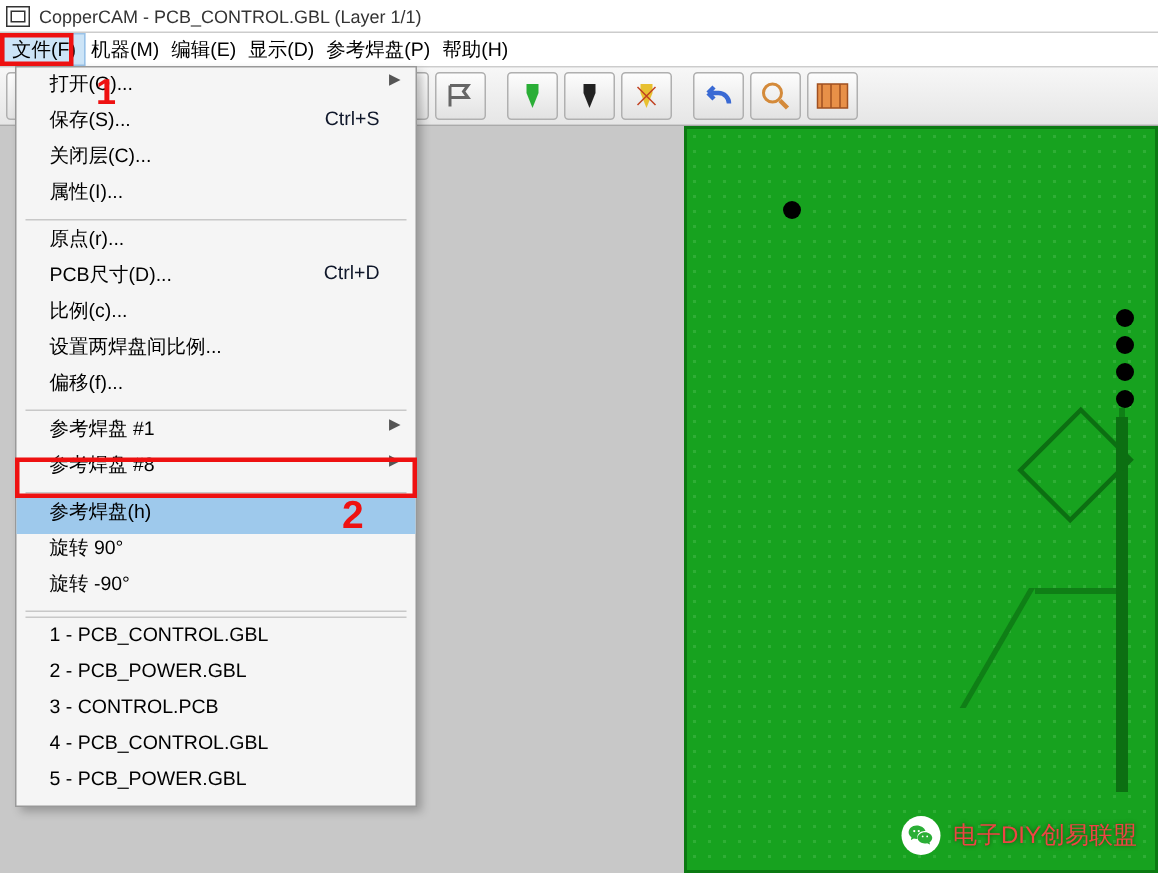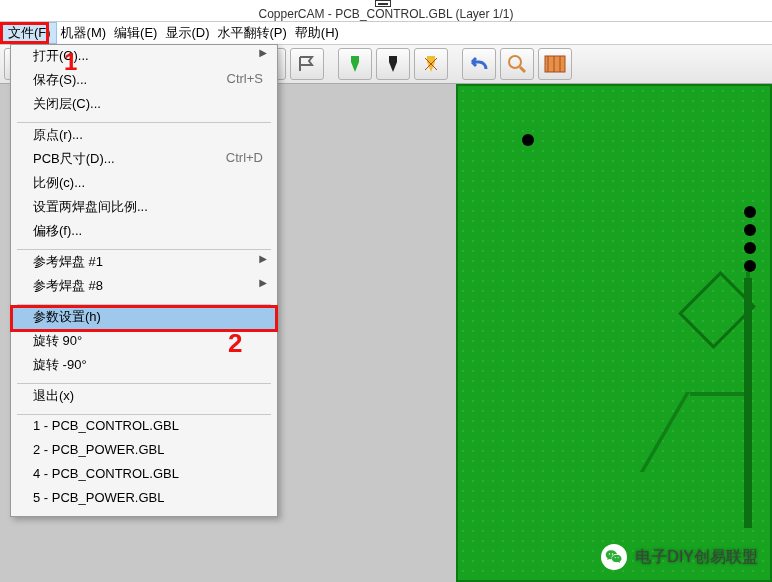--- a/index.html
+++ b/index.html
@@ -1,58 +1,58 @@
 <!DOCTYPE html>
 <html><head>
 <meta charset="utf-8">
 <style>
   * { box-sizing: border-box; margin:0; padding:0; font-family: "Microsoft YaHei", Arial, sans-serif; }
   body { width:772px; height:582px; overflow:hidden; background:#fff; position:relative; }
-  .titlebar { height:22px; background:#fff; border-bottom:1px solid #ccc; display:flex; align-items:center; padding:0 4px; font-size:12px; color:#333;flex-direction:column; }
+  .titlebar { height:22px; background:#fff; border-bottom:1px solid #ccc; display:flex; align-items:center; padding:0 4px; font-size:12px; color:#333; }
   .titlebar .icon { width:16px; height:14px; border:1px solid #333; margin-right:6px; position:relative; background:#fff;}
   .titlebar .icon:before{content:"";position:absolute;left:2px;right:2px;top:2px;bottom:2px;border:1px solid #333;}
   .menubar { height:22px; background:#fff; display:flex; align-items:center; padding:0 2px; font-size:13px; }
   .menubar .mi { padding:2px 4px; cursor:default; }
   .menubar .mi.active { background:#cce4f7; border:1px solid #99c2e8; padding:1px 5px;}
   .toolbar { height:40px; background:linear-gradient(#f7f7f7,#e6e6e6); border-top:1px solid #ccc; border-bottom:1px solid #aaa; display:flex; align-items:center; padding:0 4px; gap:4px;}
   .tb-btn { width:34px; height:32px; border:1px solid #b0b0b0; border-radius:3px; background:linear-gradient(#fdfdfd,#e2e2e2); display:flex; align-items:center; justify-content:center; }
   .tb-sep { width:6px; height:32px; }
   .workspace { position:absolute; left:0; right:0; top:84px; bottom:0; background:#c8c8c8; }
   .pcb { position:absolute; right:0; top:0; bottom:0; width:316px; background:#17a21f; border:2px solid #0b7a12; }
   .pcb .dots { position:absolute; inset:0; background-image: radial-gradient(#2fae36 1px, transparent 1px); background-size:10px 10px; }
   .pcb .pad { position:absolute; width:12px; height:12px; border-radius:50%; background:#000; }
   .pcb .trace { position:absolute; background:#0f7f16; }
   .dropdown { position:absolute; left:10px; top:44px; width:268px; background:#f5f5f5; border:1px solid #999; box-shadow:3px 3px 6px rgba(0,0,0,0.25); font-size:13px; padding:2px 0;}
   .dd-row { display:flex; align-items:flex-start; height:24px; padding:0 10px 0 22px; position:relative; cursor:default; white-space:nowrap;}
   .dd-row .arrow { position:absolute; right:10px; font-size:10px; color:#555;}
-  .dd-row .shortcut { position:absolute; right:14px; color:#737373;}
+  .dd-row .shortcut { position:absolute; right:24px; color:#0f172a;}
   .dd-row.highlight { background:#9ec9ec; }
   .dd-sep { height:1px; background:#c8c8c8; margin:3px 6px;}
   .marker1 { position:absolute; left:0px; top:22px; width:49px; height:22px; border:3px solid #e11; z-index:60; pointer-events:none;}
   .num1 { position:absolute; left:64px; top:48px; font-size:24px; font-weight:bold; color:#e11; z-index:70;}
   .marker2 { position:absolute; left:10px; top:305px; width:268px; height:27px; border:3px solid #e11; z-index:60; pointer-events:none;}
   .num2 { position:absolute; left:228px; top:328px; font-size:26px; font-weight:bold; color:#e11; z-index:70;}
-  .watermark { position:absolute; right:14px; bottom:12px; display:flex; align-items:center; gap:8px; color:#404040; font-size:16px; font-weight:500; text-shadow:0 0 3px rgba(0,0,0,0.5);}
+  .watermark { position:absolute; right:14px; bottom:12px; display:flex; align-items:center; gap:8px; color:#ef4444; font-size:16px; font-weight:500; text-shadow:0 0 3px rgba(0,0,0,0.5);}
   .wm-ico { width:26px; height:26px; border-radius:50%; background:#fff; display:flex; align-items:center; justify-content:center; }
   .wm-ico svg{width:18px;height:18px;}
 </style>
 </head>
 <body>
 
 <div class="titlebar">
   <div class="icon"></div>
   <span>CopperCAM  -  PCB_CONTROL.GBL   (Layer 1/1)</span>
 </div>
 
 <div class="menubar" id="menubar">
     <div class="mi active">文件(F)</div>
     <div class="mi">机器(M)</div>
     <div class="mi">编辑(E)</div>
     <div class="mi">显示(D)</div>
-    <div class="mi">水平翻转(P)</div>
+    <div class="mi">参考焊盘(P)</div>
     <div class="mi">帮助(H)</div>
   </div>
 
 <div class="toolbar" id="toolbar">
     <div class="tb-btn">
       <svg width="20" height="18">
         <path fill="#e8c060" stroke="#a07020" d="M1 4h6l2 2h9v9H1z"></path>
       </svg>
     </div>
     <div class="tb-btn">
@@ -158,20 +158,23 @@
       <span>打开(O)...</span>
       <span class="arrow">▶</span>
     </div>
     <div class="dd-row">
       <span>保存(S)...</span>
       <span class="shortcut">Ctrl+S</span>
     </div>
     <div class="dd-row">
       <span>关闭层(C)...</span>
     </div>
+    <div class="dd-row">
+      <span>属性(I)...</span>
+    </div>
     <div class="dd-sep"></div>
     <div class="dd-row">
       <span>原点(r)...</span>
     </div>
     <div class="dd-row">
       <span>PCB尺寸(D)...</span>
       <span class="shortcut">Ctrl+D</span>
     </div>
     <div class="dd-row">
       <span>比例(c)...</span>
@@ -186,38 +189,38 @@
     <div class="dd-row">
       <span>参考焊盘 #1</span>
       <span class="arrow">▶</span>
     </div>
     <div class="dd-row">
       <span>参考焊盘 #8</span>
       <span class="arrow">▶</span>
     </div>
     <div class="dd-sep"></div>
     <div class="dd-row highlight">
-      <span>参数设置(h)</span>
+      <span>参考焊盘(h)</span>
     </div>
     <div class="dd-row">
       <span>旋转 90°</span>
     </div>
     <div class="dd-row">
       <span>旋转 -90°</span>
     </div>
     <div class="dd-sep"></div>
-    <div class="dd-row">
-      <span>退出(x)</span>
-    </div>
     <div class="dd-sep"></div>
     <div class="dd-row">
       <span>1 - PCB_CONTROL.GBL</span>
     </div>
     <div class="dd-row">
       <span>2 - PCB_POWER.GBL</span>
+    </div>
+    <div class="dd-row">
+      <span>3 - CONTROL.PCB</span>
     </div>
     <div class="dd-row">
       <span>4 - PCB_CONTROL.GBL</span>
     </div>
     <div class="dd-row">
       <span>5 - PCB_POWER.GBL</span>
     </div>
   </div>
 
 <div class="marker1"></div>

